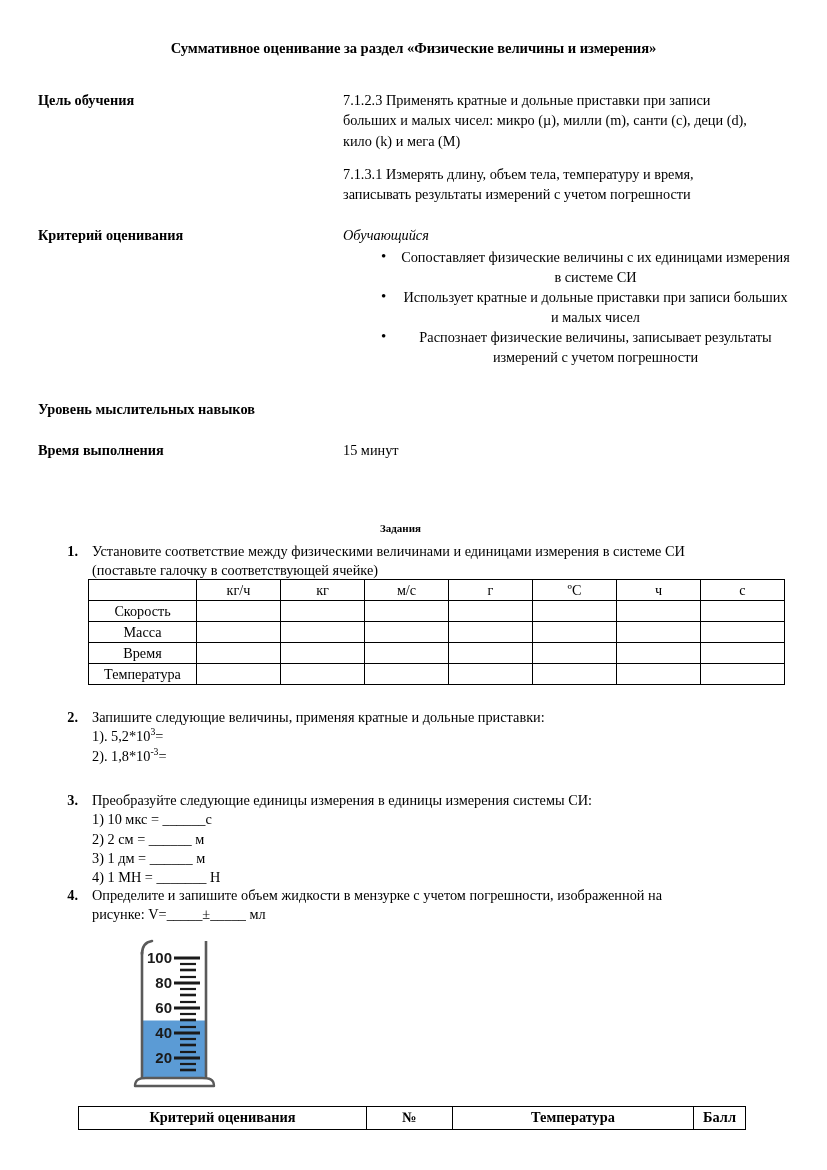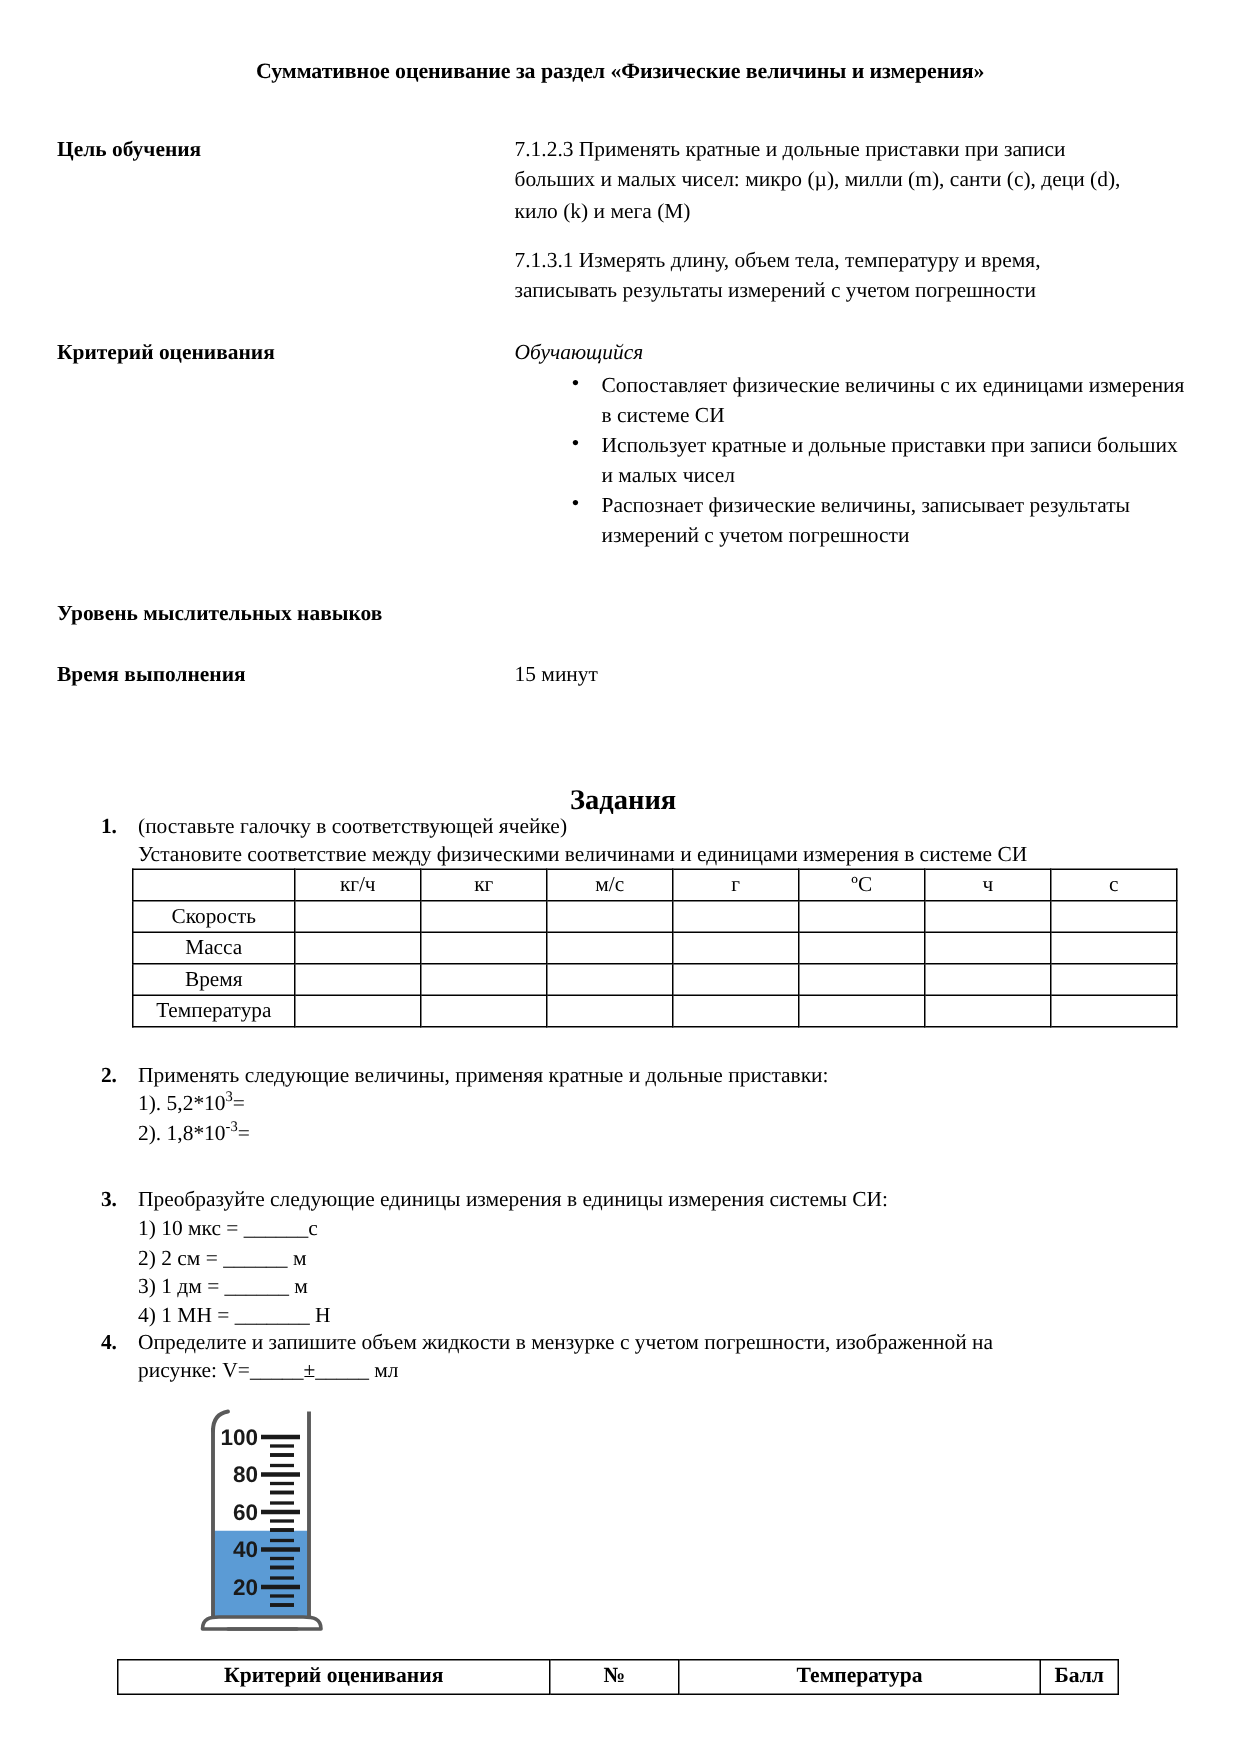--- a/index.html
+++ b/index.html
@@ -68,20 +68,21 @@
   .obj-para:last-child { margin-bottom: 0; }
 
   .crit-lead {
     font-style: italic;
     margin: 0 0 1px 0;
   }
   ul.crit-list {
     margin: 0;
     padding: 0 0 0 38px;
     list-style: none;
+    text-align: center;
   }
   ul.crit-list li {
     position: relative;
     margin: 0 0 0 0;
     padding-left: 20px;
     max-width: 400px;
     line-height: 1.4;
   }
   ul.crit-list li::before {
     content: "\2022";
@@ -92,21 +93,21 @@
   }
 
   .plain-line { margin: 0; }
 
   
   .tasks-heading {
     position: absolute;
     left: 380px;
     top: 521px;
     font-weight: bold;
-    font-size: 19px;
+    font-size: 11px;
   }
 
   
   .task {
     position: absolute;
     font-size: 14.3px;
     line-height: 1.35;
   }
   .task-num {
     position: absolute;
@@ -231,22 +232,22 @@
       <div class="meta-value">15 минут</div>
     </div>
 
   </div>
 
   <div class="tasks-heading">Задания</div>
 
   <div class="task" style="left:56px; top:542px; width:740px;">
     <span class="task-num">1.</span>
     <div class="task-body">
+      <p>Установите соответствие между физическими величинами и единицами измерения в системе СИ</p>
       <p>(поставьте галочку в соответствующей ячейке)</p>
-      <p>Установите соответствие между физическими величинами и единицами измерения в системе СИ</p>
     </div>
   </div>
 
   <div class="t1-wrap">
     <table class="t1">
       <colgroup>
         <col class="c-first">
           <col class="c-unit">
           <col class="c-unit">
           <col class="c-unit">
@@ -308,21 +309,21 @@
           <td></td>
           <td></td>
         </tr>
       </tbody>
     </table>
   </div>
 
   <div class="task" style="left:56px; top:708px; width:740px;">
     <span class="task-num">2.</span>
     <div class="task-body">
-      <p>Применять следующие величины, применяя кратные и дольные приставки:</p>
+      <p>Запишите следующие величины, применяя кратные и дольные приставки:</p>
       <p class="sub"><span>1). 5,2*10</span><sup>3</sup><span>=</span></p>
       <p class="sub"><span>2). 1,8*10</span><sup>-3</sup><span>=</span></p>
     </div>
   </div>
 
   <div class="task" style="left:56px; top:791px; width:740px;">
     <span class="task-num">3.</span>
     <div class="task-body">
       <p>Преобразуйте следующие единицы измерения в единицы измерения системы СИ:</p>
       <p class="sub">1) 10 мкс = ______с</p>

